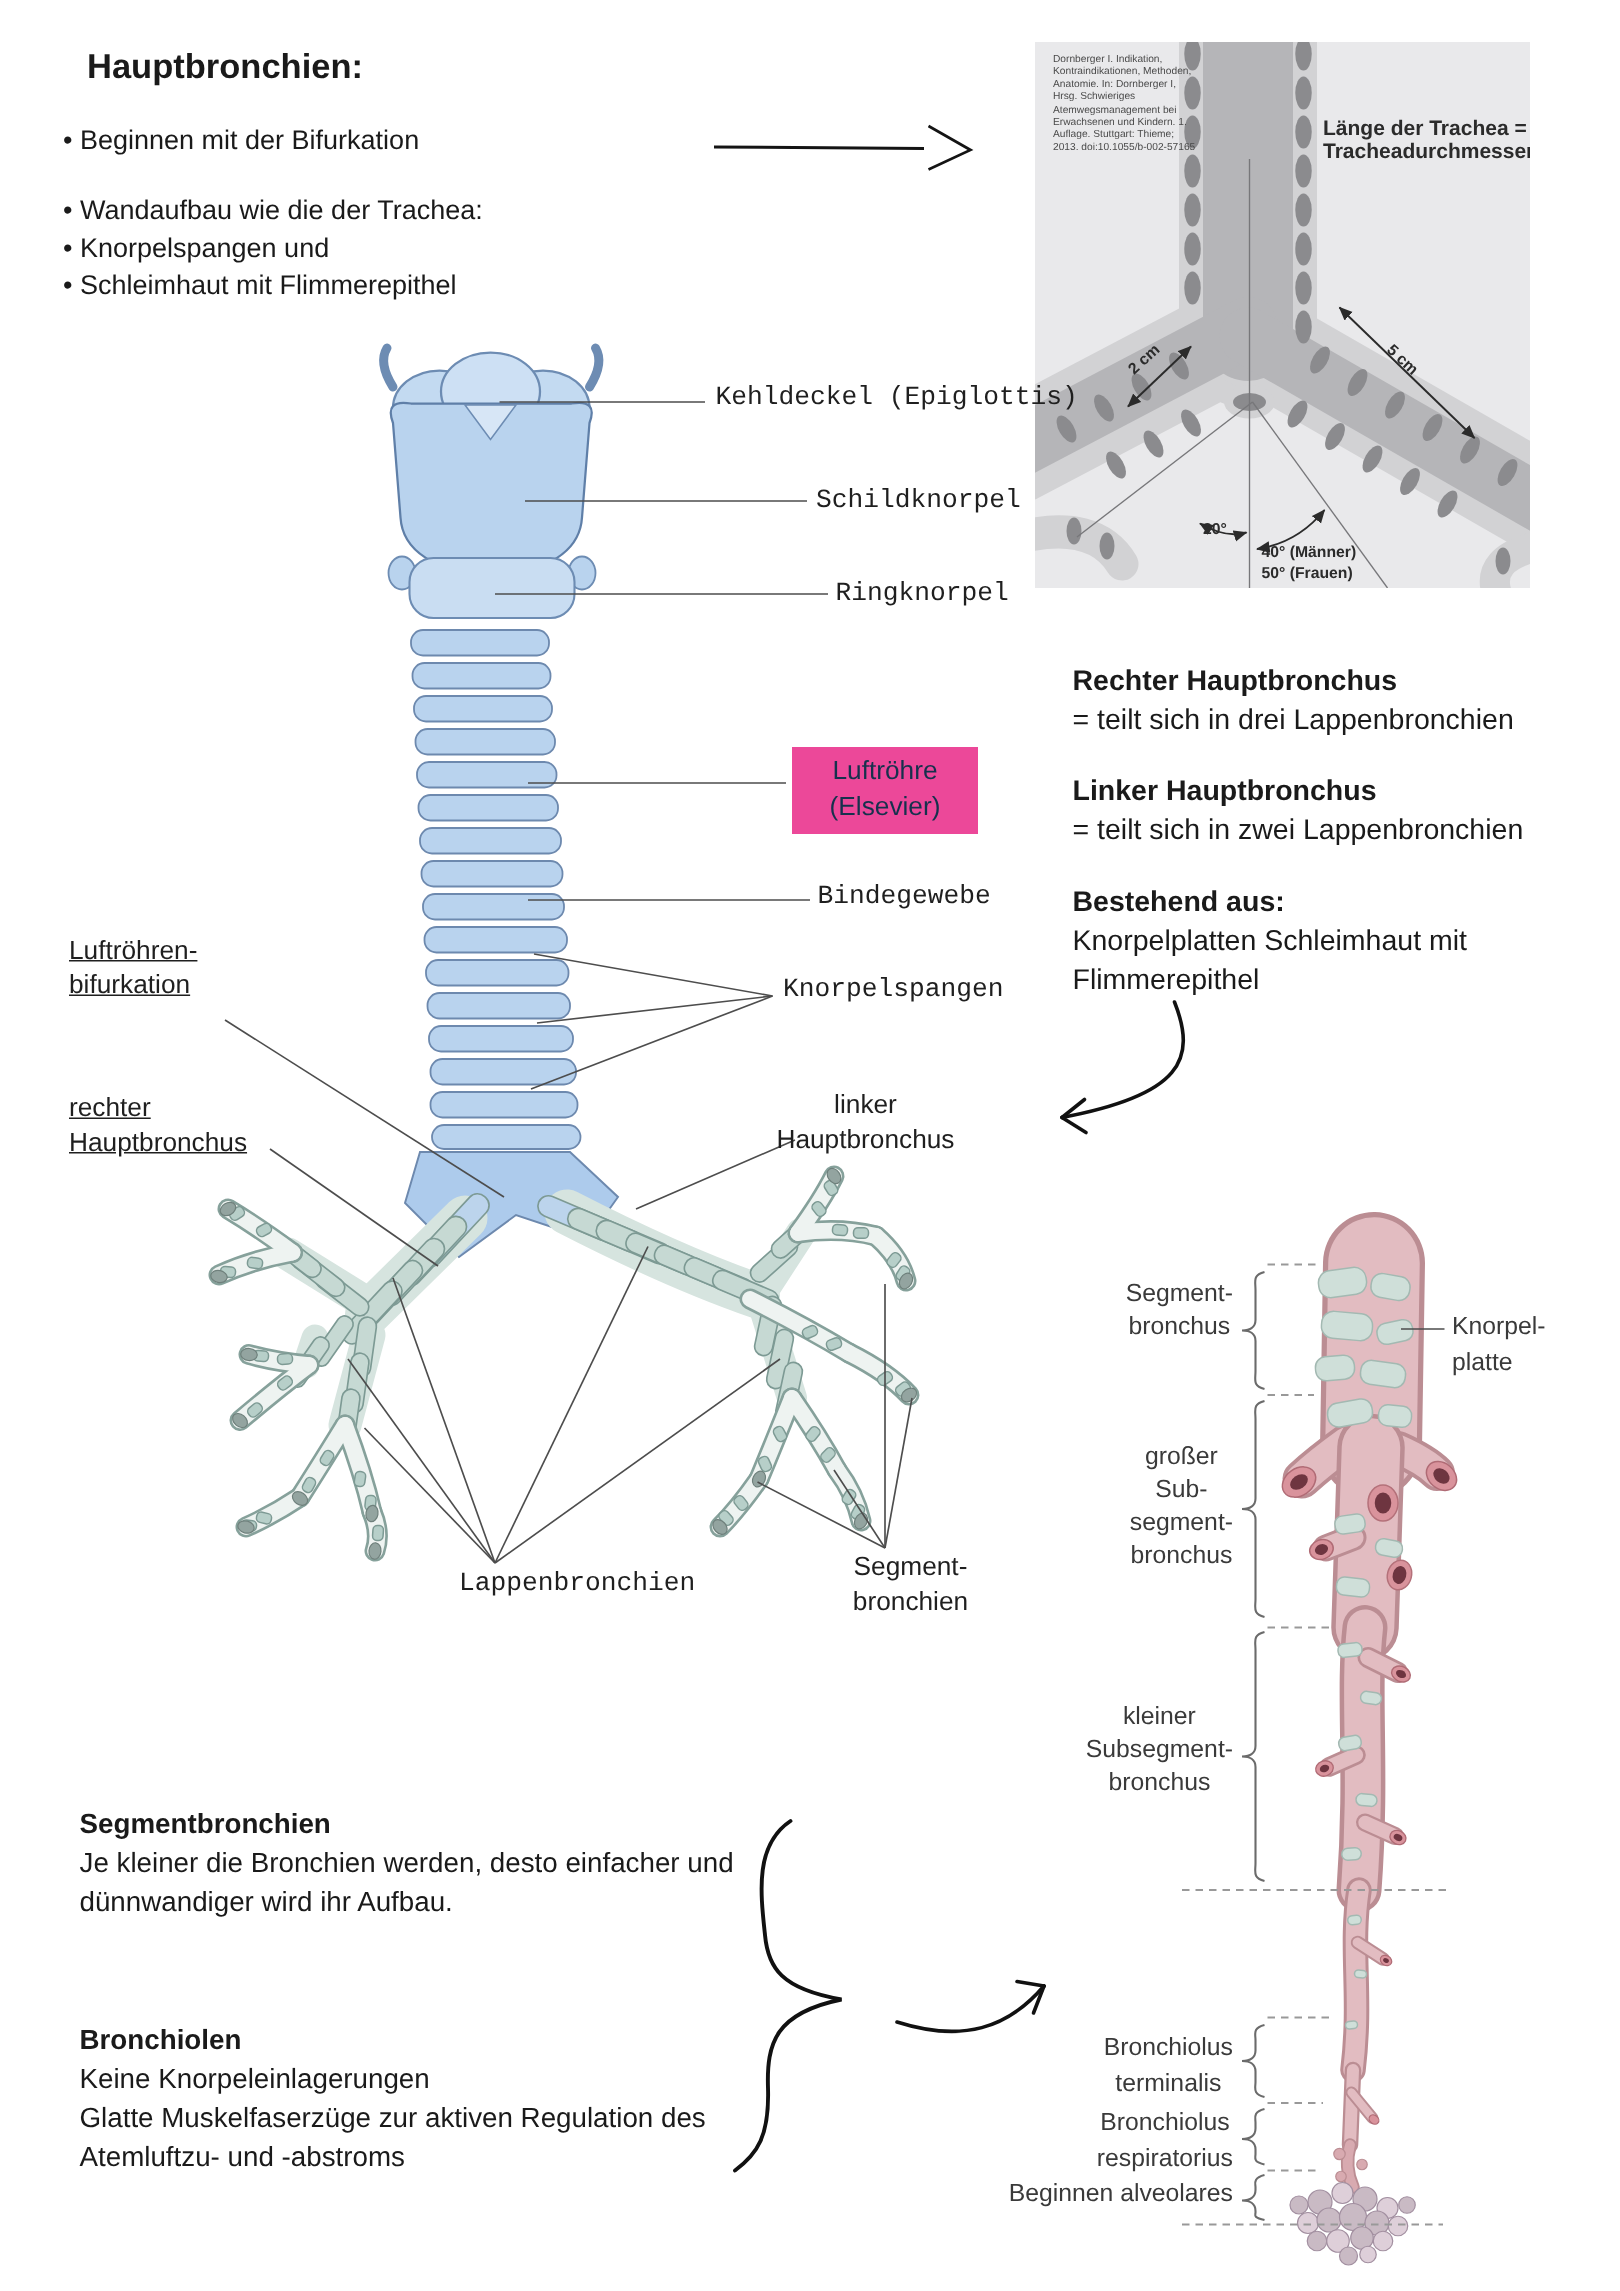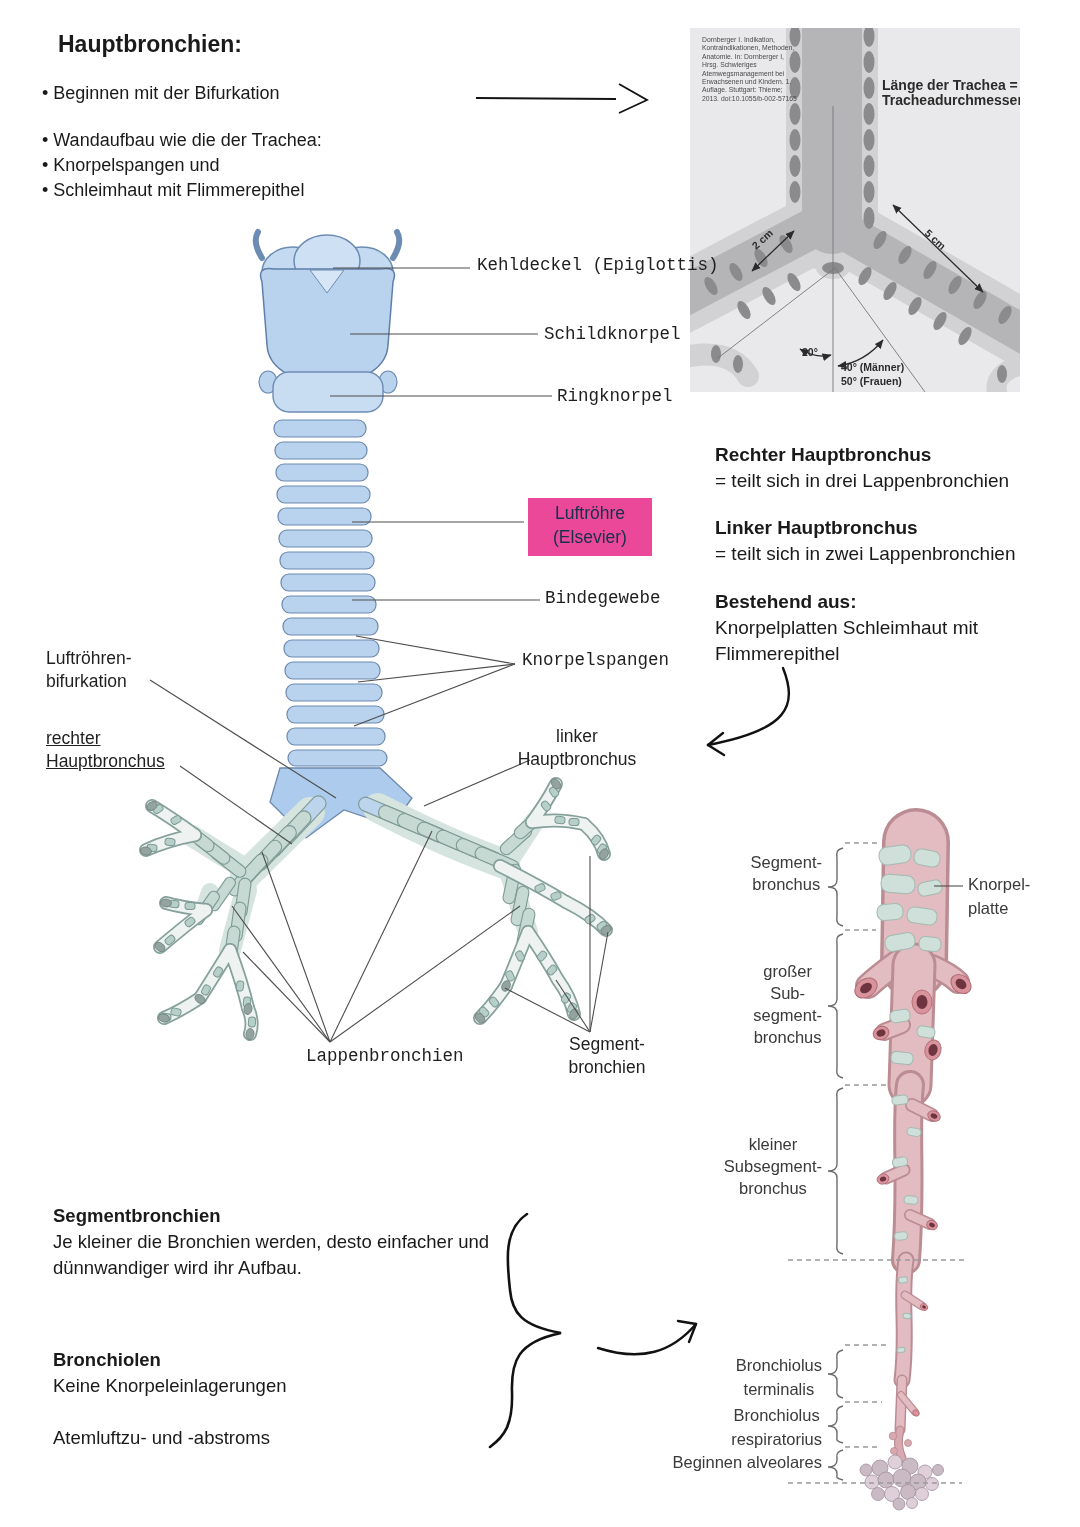--- a/index.html
+++ b/index.html
@@ -710,21 +710,21 @@
 
   <div class="abs figlabel" style="left:477px;top:255px;">Kehldeckel (Epiglottis)</div>
   <div class="abs figlabel" style="left:544px;top:324px;">Schildknorpel</div>
   <div class="abs figlabel" style="left:557px;top:386px;">Ringknorpel</div>
   <div class="abs hl-box" style="left:528px;top:498px;">
     <div>Luftröhre</div>
     <div>(Elsevier)</div>
   </div>
   <div class="abs figlabel" style="left:545px;top:588px;">Bindegewebe</div>
   <div class="abs figlabel" style="left:522px;top:650px;">Knorpelspangen</div>
-  <div class="abs figlabel2" style="left:46px;top:647px;">
+  <div class="abs figlabel2" style="left:46px;top:622px;text-decoration:underline;">
     <div>Luftröhren-</div>
     <div>bifurkation</div>
   </div>
   <div class="abs figlabel2" style="left:46px;top:727px;text-decoration:underline;">
     <div>rechter</div>
     <div>Hauptbronchus</div>
   </div>
   <div class="abs figlabel2 rightalign" style="left:497px;top:725px;width:160px;">
     <div>linker</div>
     <div>Hauptbronchus</div>
@@ -770,15 +770,16 @@
     <div>Bronchiolus</div>
     <div>respiratorius</div>
   </div>
   <div class="abs sf-label rightalign" style="right:258px;top:1451px;">Beginnen alveolares</div>
 
   <div class="abs bn-title" style="left:53px;top:1205px;">Segmentbronchien</div>
   <div class="abs bn-line" style="left:53px;top:1231px;">Je kleiner die Bronchien werden, desto einfacher und</div>
   <div class="abs bn-line" style="left:53px;top:1257px;">dünnwandiger wird ihr Aufbau.</div>
   <div class="abs bn-title" style="left:53px;top:1349px;">Bronchiolen</div>
   <div class="abs bn-line" style="left:53px;top:1375px;">Keine Knorpeleinlagerungen</div>
+  <div class="abs bn-line" style="left:53px;top:1401px;">Glatte Muskelfaserzüge zur aktiven Regulation des</div>
   <div class="abs bn-line" style="left:53px;top:1427px;">Atemluftzu- und -abstroms</div>
 
 </div>
 
 </body></html>

